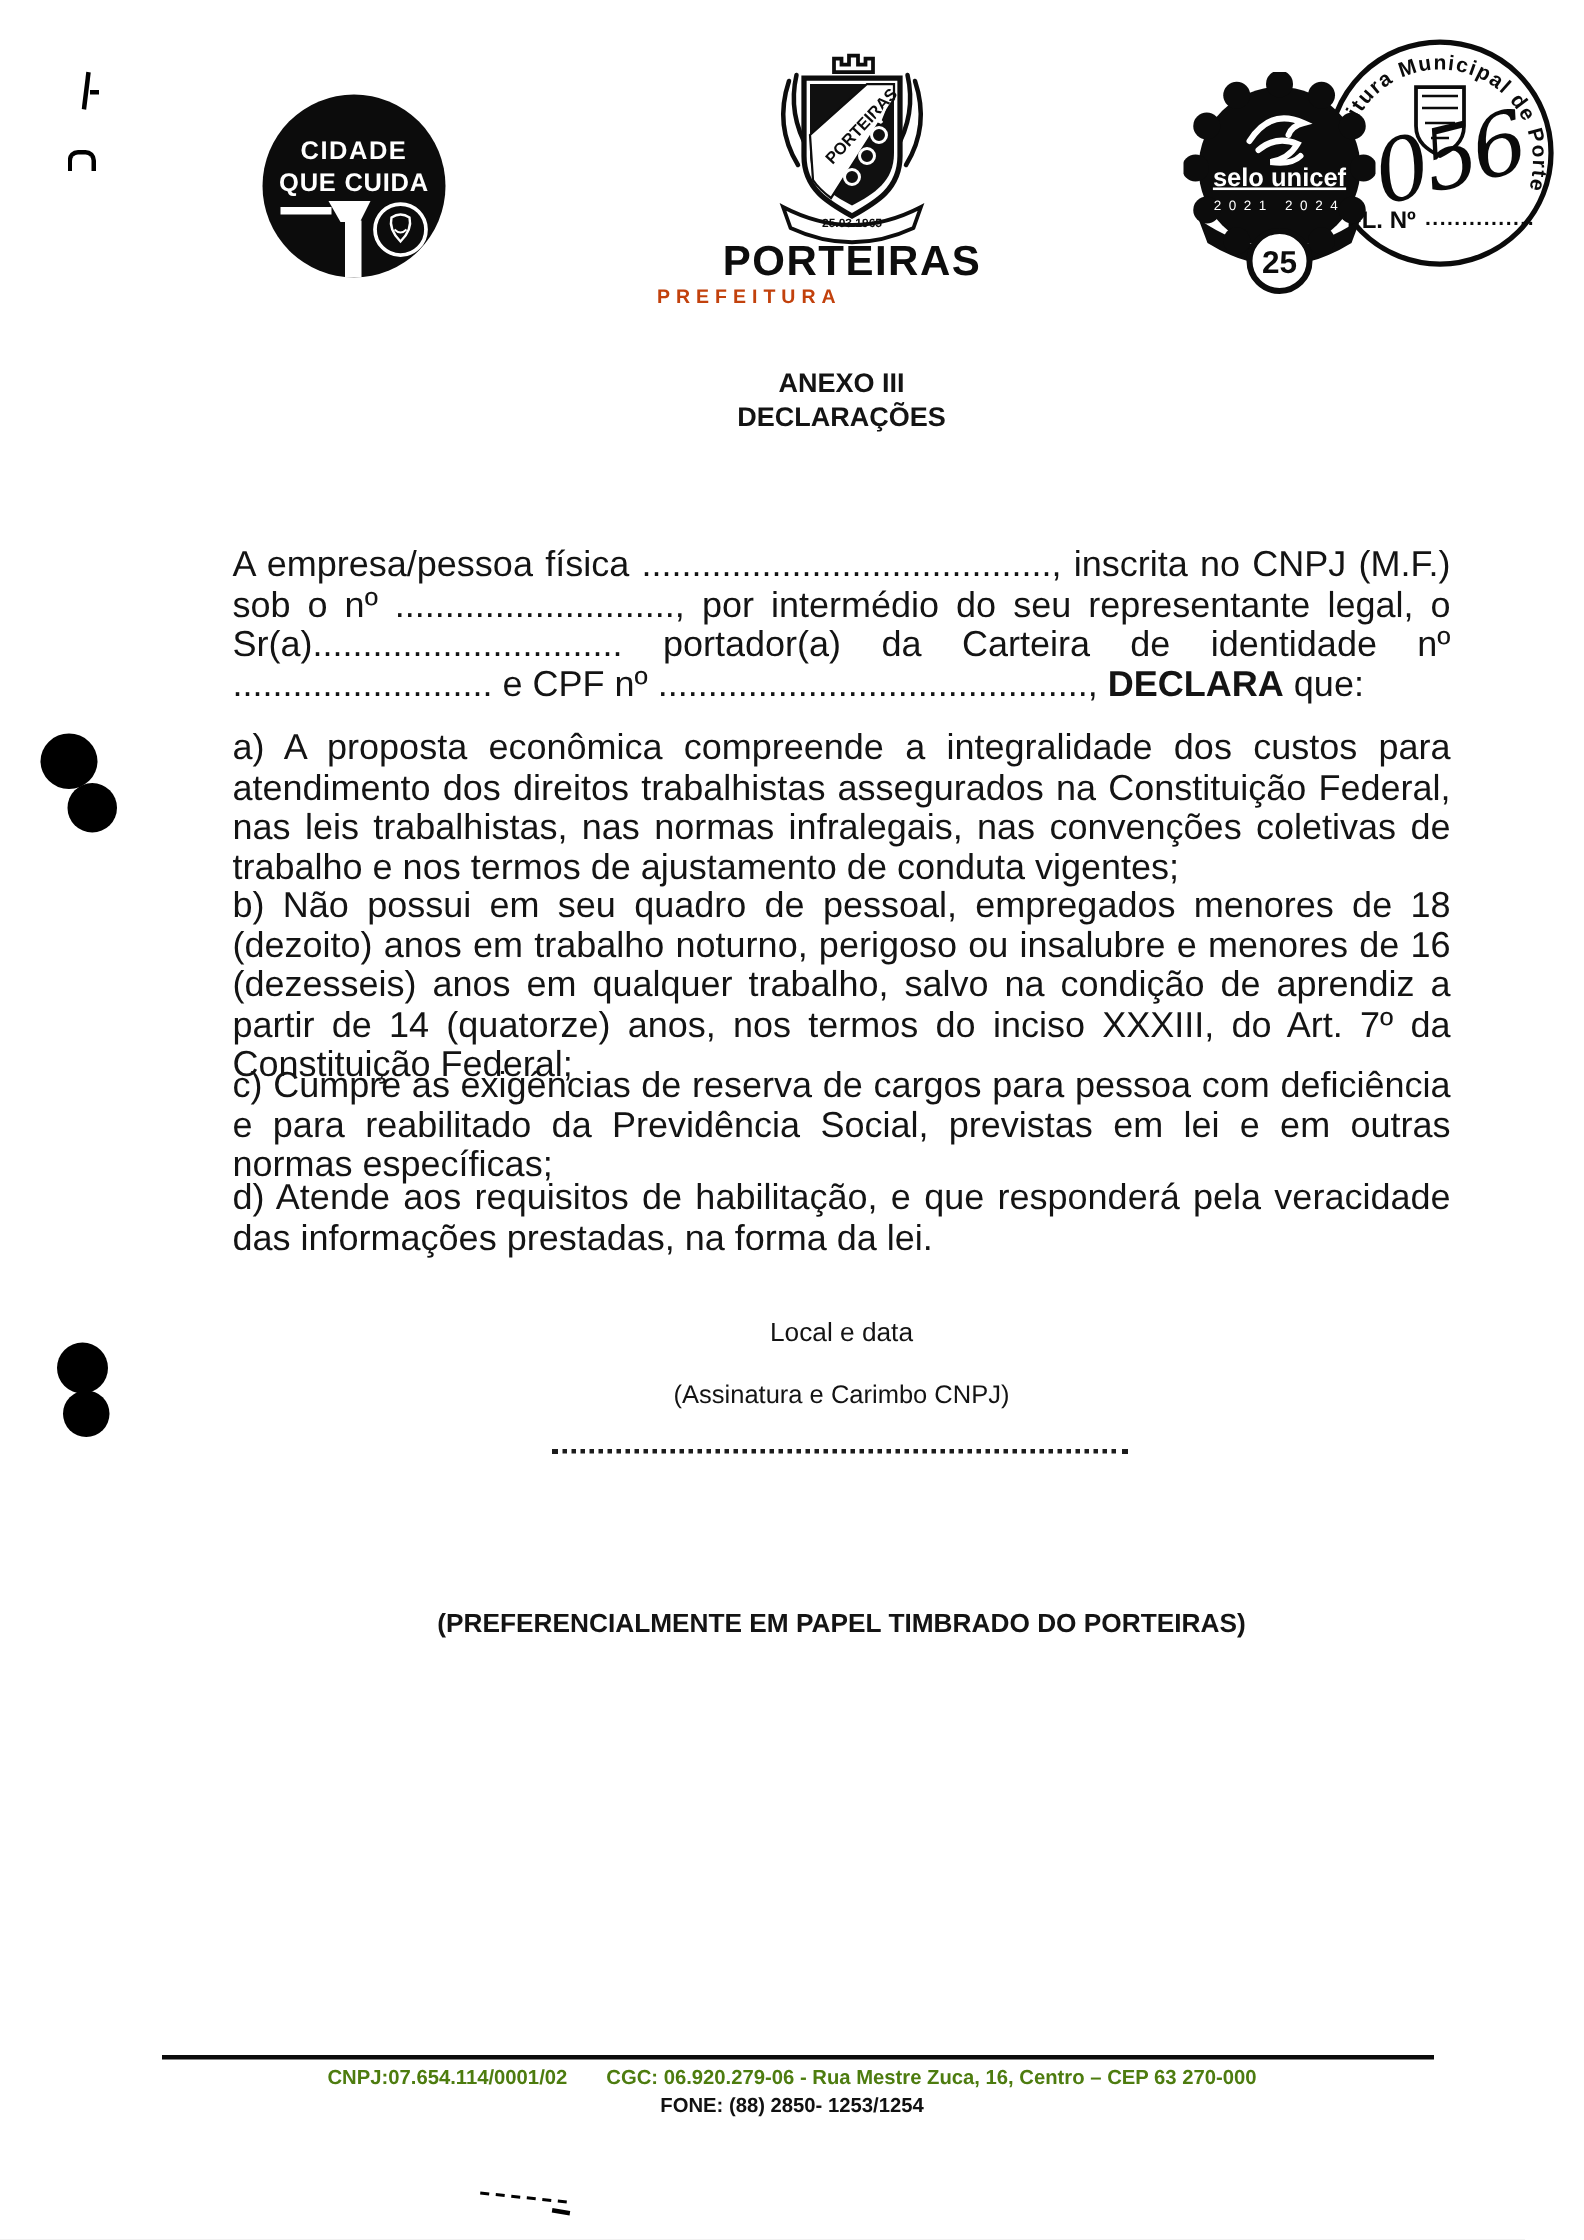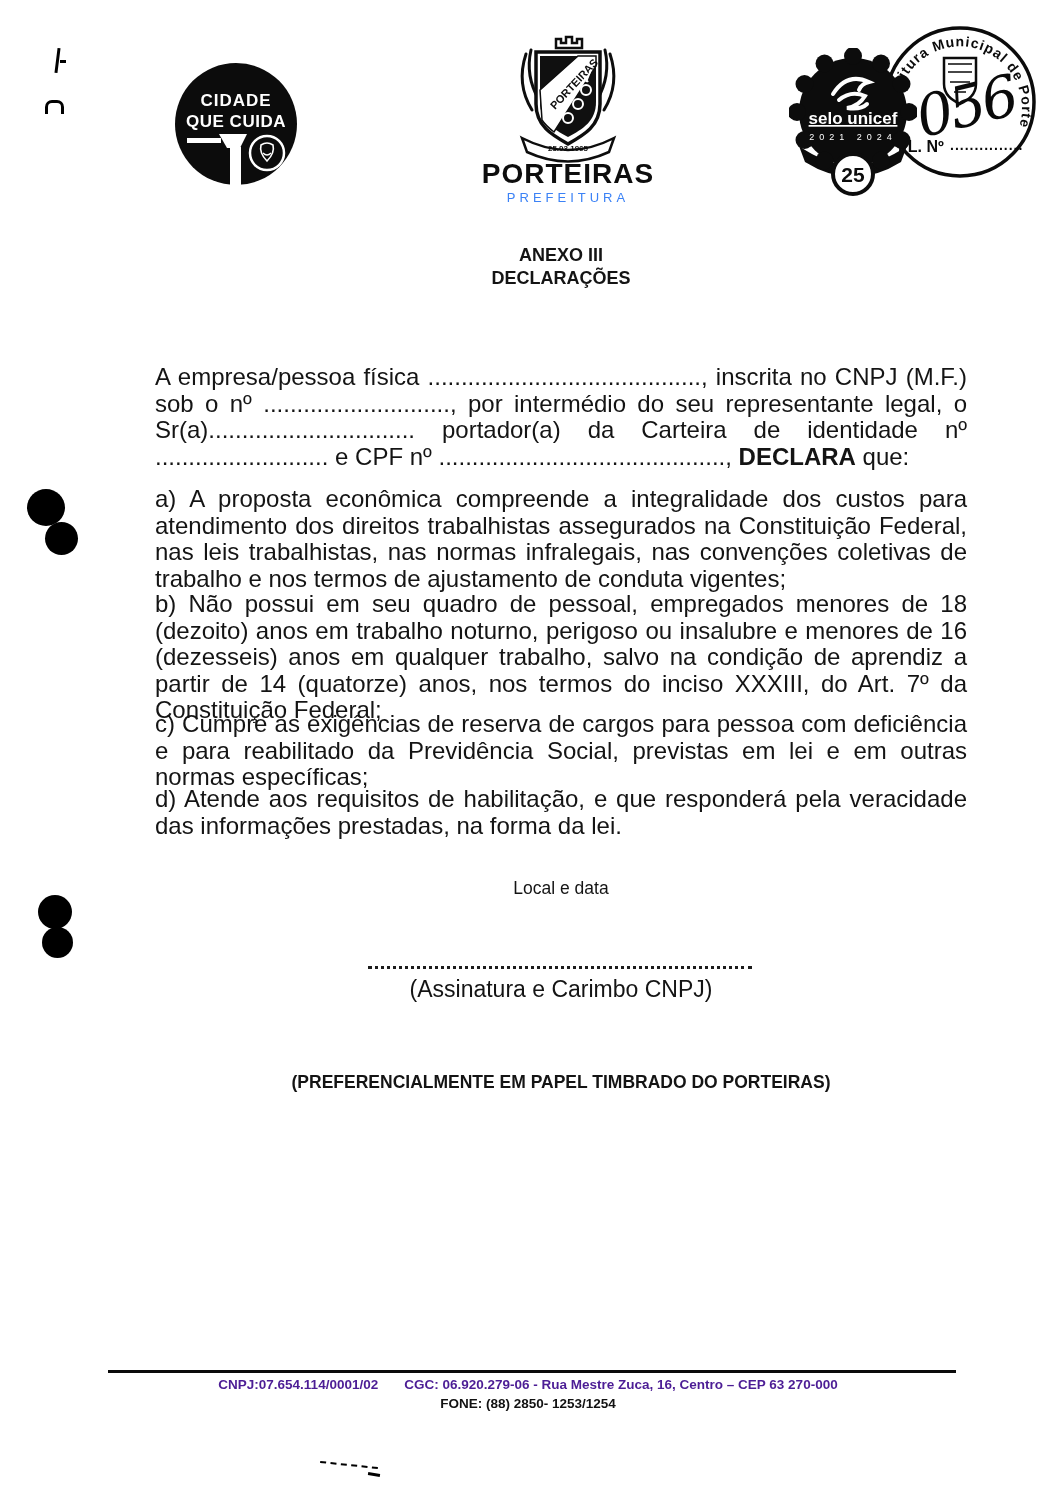--- a/index.html
+++ b/index.html
@@ -7,22 +7,22 @@
     position:relative;width:1056px;height:1493px;background:#ffffff;
     font-family:"Liberation Sans",sans-serif;color:#141414;overflow:hidden;
     margin:0 auto;
   }
   .abs{position:absolute;}
   
   .logo-left{left:173px;top:61px;width:126px;height:128px;text-align:right;}
   .crest-wrap{left:498px;top:34px;width:140px;height:132px;}
   .crest-wordmark{left:438px;top:158px;width:260px;text-align:center;
     font-weight:bold;font-size:28px;letter-spacing:1px;color:#0d0d0d;}
-  .crest-sub{left:438px;top:190px;width:260px;text-align:center;
-    font-size:13px;letter-spacing:4px;font-weight:normal;color:#3b82f6;}
+  .crest-sub{left:438px;top:190px;width:260px;
+    font-size:13px;letter-spacing:4px;font-weight:bold;color:#c2410c;}
   .stamp-round{left:872px;top:20px;width:172px;height:170px;}
   .stamp-number{
     left:916px;top:78px;font-family:"DejaVu Serif",serif;font-style:italic;
     font-size:57px;font-weight:400;letter-spacing:-3px;color:#0a0a0a;
     transform:rotate(-14deg);line-height:1;
   }
   .badge-unicef{left:789px;top:48px;width:128px;height:150px;}
   
   .pen-mark-1{left:56px;top:48px;width:3px;height:25px;background:#000;transform:rotate(7deg);}
   .pen-mark-1b{left:60px;top:60px;width:6px;height:3px;background:#000;}
@@ -41,27 +41,27 @@
   .para{left:155px;top:0;width:812px;font-size:24px;line-height:26.5px;
     text-align:justify;margin:0;}
   .p-intro{top:364px;}
   .p-a{top:486px;}
   .p-b{top:591px;}
   .p-c{top:711px;}
   .p-d{top:786px;}
   .bold{font-weight:bold;}
   .local-data{left:155px;top:878px;width:812px;text-align:center;font-size:17.5px;}
   .sig-line{left:368px;top:948px;width:384px;height:18px;border-bottom:3px dotted #1c1c1c;}
-  .sig-caption{left:155px;top:976px;width:812px;text-align:center;font-size:23px;}
+  .sig-caption{left:155px;top:920px;width:812px;text-align:center;font-size:17px;}
   .note-line{left:122px;top:1072px;width:878px;text-align:center;
     font-weight:bold;font-size:17.5px;}
   
   .footer-rule{left:108px;top:1370px;width:848px;height:3px;background:#0b0b0b;}
   .footer-l1{left:0;top:1377px;width:1056px;text-align:center;
-    font-size:13.5px;font-weight:bold;color:#4c1d95;}
+    font-size:13.5px;font-weight:bold;color:#4d7c0f;}
   .footer-l2{left:0;top:1396px;width:1056px;text-align:center;
     font-size:13.5px;font-weight:bold;color:#111;}
   .footer-sep{display:inline-block;width:26px;}
 </style>
 </head>
 <body>
 
 <div class="page">
 
   <div class="abs pen-mark-1"></div>

